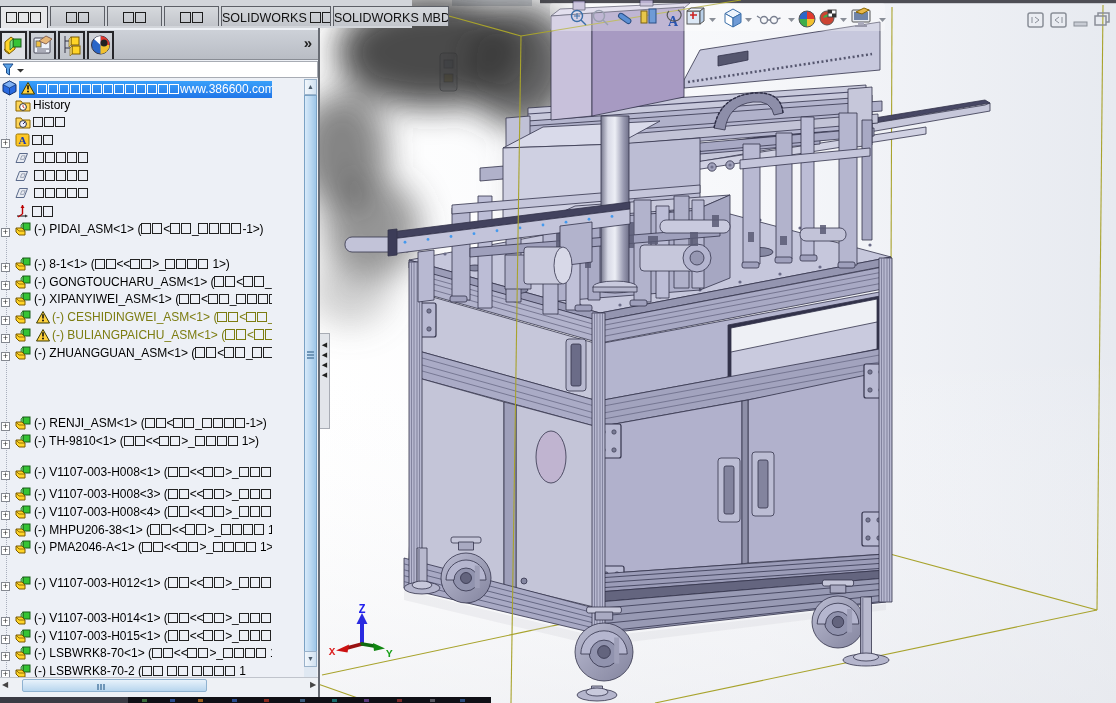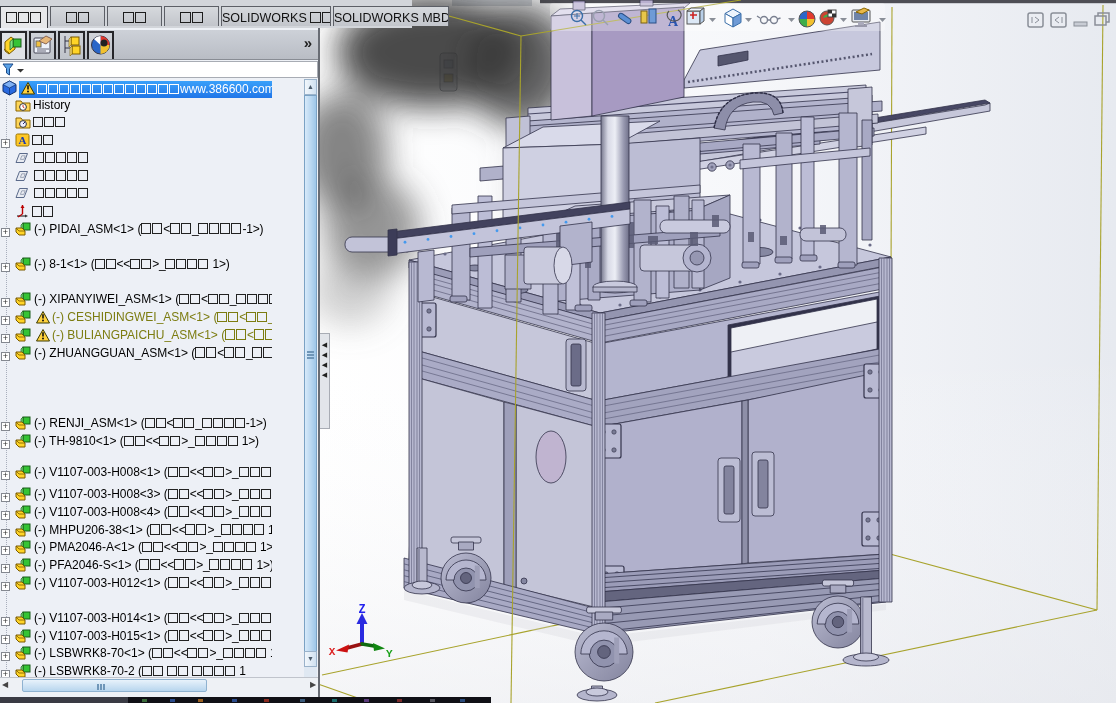--- a/index.html
+++ b/index.html
@@ -543,20 +543,26 @@
           <path d="M8 1l-2 2v7l2-2z" fill="#7de07d" stroke="#1a5c1a" stroke-width=".7"></path>
           <path d="M1 6h6l3 3v4H4l-3-3z" fill="#ffd427" stroke="#7a5a00"></path>
           <path d="M1 6l3 3h6" fill="none" stroke="#7a5a00" stroke-width=".8"></path>
         </svg><span class="tx">(-) PIDAI_ASM&lt;1&gt; <span class="sx">(<i class="c"></i><i class="c"></i>&lt;<i class="c"></i><i class="c"></i>_<i class="c"></i><i class="c"></i><i class="c"></i><i class="c"></i>-1&gt;)</span></span></div>
 <div class="row" style="top:178.0px"><span class="pl">+</span><svg class="ic" width="17" height="14" viewBox="0 0 17 14">
           <rect x="8" y="1" width="7" height="7" fill="#35c435" stroke="#1a5c1a"></rect>
           <path d="M8 1l-2 2v7l2-2z" fill="#7de07d" stroke="#1a5c1a" stroke-width=".7"></path>
           <path d="M1 6h6l3 3v4H4l-3-3z" fill="#ffd427" stroke="#7a5a00"></path>
           <path d="M1 6l3 3h6" fill="none" stroke="#7a5a00" stroke-width=".8"></path>
         </svg><span class="tx">(-) 8-1&lt;1&gt; <span class="sx">(<i class="c"></i><i class="c"></i>&lt;&lt;<i class="c"></i><i class="c"></i>&gt;_<i class="c"></i><i class="c"></i><i class="c"></i><i class="c"></i> 1&gt;)</span></span></div>
+<div class="row" style="top:195.7px"><span class="pl">+</span><svg class="ic" width="17" height="14" viewBox="0 0 17 14">
+          <rect x="8" y="1" width="7" height="7" fill="#35c435" stroke="#1a5c1a"></rect>
+          <path d="M8 1l-2 2v7l2-2z" fill="#7de07d" stroke="#1a5c1a" stroke-width=".7"></path>
+          <path d="M1 6h6l3 3v4H4l-3-3z" fill="#ffd427" stroke="#7a5a00"></path>
+          <path d="M1 6l3 3h6" fill="none" stroke="#7a5a00" stroke-width=".8"></path>
+        </svg><span class="tx">(-) GONGTOUCHARU_ASM&lt;1&gt; <span class="sx">(<i class="c"></i><i class="c"></i>&lt;<i class="c"></i><i class="c"></i>_<i class="c"></i><i class="c"></i></span></span></div>
 <div class="row" style="top:213.4px"><span class="pl">+</span><svg class="ic" width="17" height="14" viewBox="0 0 17 14">
           <rect x="8" y="1" width="7" height="7" fill="#35c435" stroke="#1a5c1a"></rect>
           <path d="M8 1l-2 2v7l2-2z" fill="#7de07d" stroke="#1a5c1a" stroke-width=".7"></path>
           <path d="M1 6h6l3 3v4H4l-3-3z" fill="#ffd427" stroke="#7a5a00"></path>
           <path d="M1 6l3 3h6" fill="none" stroke="#7a5a00" stroke-width=".8"></path>
         </svg><span class="tx">(-) XIPANYIWEI_ASM&lt;1&gt; <span class="sx">(<i class="c"></i><i class="c"></i>&lt;<i class="c"></i><i class="c"></i>_<i class="c"></i><i class="c"></i><i class="c"></i><i class="c"></i>-</span></span></div>
 <div class="row w" style="top:231.1px"><span class="pl">+</span><svg class="ic" width="17" height="14" viewBox="0 0 17 14">
           <rect x="8" y="1" width="7" height="7" fill="#35c435" stroke="#1a5c1a"></rect>
           <path d="M8 1l-2 2v7l2-2z" fill="#7de07d" stroke="#1a5c1a" stroke-width=".7"></path>
           <path d="M1 6h6l3 3v4H4l-3-3z" fill="#ffd427" stroke="#7a5a00"></path>
@@ -617,26 +623,20 @@
           <path d="M8 1l-2 2v7l2-2z" fill="#7de07d" stroke="#1a5c1a" stroke-width=".7"></path>
           <path d="M1 6h6l3 3v4H4l-3-3z" fill="#ffd427" stroke="#7a5a00"></path>
           <path d="M1 6l3 3h6" fill="none" stroke="#7a5a00" stroke-width=".8"></path>
         </svg><span class="tx">(-) MHPU206-38&lt;1&gt; <span class="sx">(<i class="c"></i><i class="c"></i>&lt;&lt;<i class="c"></i><i class="c"></i>&gt;_<i class="c"></i><i class="c"></i><i class="c"></i><i class="c"></i> 1:</span></span></div>
 <div class="row" style="top:461.2px"><span class="pl">+</span><svg class="ic" width="17" height="14" viewBox="0 0 17 14">
           <rect x="8" y="1" width="7" height="7" fill="#35c435" stroke="#1a5c1a"></rect>
           <path d="M8 1l-2 2v7l2-2z" fill="#7de07d" stroke="#1a5c1a" stroke-width=".7"></path>
           <path d="M1 6h6l3 3v4H4l-3-3z" fill="#ffd427" stroke="#7a5a00"></path>
           <path d="M1 6l3 3h6" fill="none" stroke="#7a5a00" stroke-width=".8"></path>
         </svg><span class="tx">(-) PMA2046-A&lt;1&gt; <span class="sx">(<i class="c"></i><i class="c"></i>&lt;&lt;<i class="c"></i><i class="c"></i>&gt;_<i class="c"></i><i class="c"></i><i class="c"></i><i class="c"></i> 1&gt;)</span></span></div>
-<div class="row" style="top:478.9px"><span class="pl">+</span><svg class="ic" width="17" height="14" viewBox="0 0 17 14">
-          <rect x="8" y="1" width="7" height="7" fill="#35c435" stroke="#1a5c1a"></rect>
-          <path d="M8 1l-2 2v7l2-2z" fill="#7de07d" stroke="#1a5c1a" stroke-width=".7"></path>
-          <path d="M1 6h6l3 3v4H4l-3-3z" fill="#ffd427" stroke="#7a5a00"></path>
-          <path d="M1 6l3 3h6" fill="none" stroke="#7a5a00" stroke-width=".8"></path>
-        </svg><span class="tx">(-) PFA2046-S&lt;1&gt; <span class="sx">(<i class="c"></i><i class="c"></i>&lt;&lt;<i class="c"></i><i class="c"></i>&gt;_<i class="c"></i><i class="c"></i><i class="c"></i><i class="c"></i> 1&gt;)</span></span></div>
 <div class="row" style="top:496.6px"><span class="pl">+</span><svg class="ic" width="17" height="14" viewBox="0 0 17 14">
           <rect x="8" y="1" width="7" height="7" fill="#35c435" stroke="#1a5c1a"></rect>
           <path d="M8 1l-2 2v7l2-2z" fill="#7de07d" stroke="#1a5c1a" stroke-width=".7"></path>
           <path d="M1 6h6l3 3v4H4l-3-3z" fill="#ffd427" stroke="#7a5a00"></path>
           <path d="M1 6l3 3h6" fill="none" stroke="#7a5a00" stroke-width=".8"></path>
         </svg><span class="tx">(-) V1107-003-H012&lt;1&gt; <span class="sx">(<i class="c"></i><i class="c"></i>&lt;&lt;<i class="c"></i><i class="c"></i>&gt;_<i class="c"></i><i class="c"></i><i class="c"></i><i class="c"></i> 1</span></span></div>
 <div class="row" style="top:532.0px"><span class="pl">+</span><svg class="ic" width="17" height="14" viewBox="0 0 17 14">
           <rect x="8" y="1" width="7" height="7" fill="#35c435" stroke="#1a5c1a"></rect>
           <path d="M8 1l-2 2v7l2-2z" fill="#7de07d" stroke="#1a5c1a" stroke-width=".7"></path>
           <path d="M1 6h6l3 3v4H4l-3-3z" fill="#ffd427" stroke="#7a5a00"></path>

